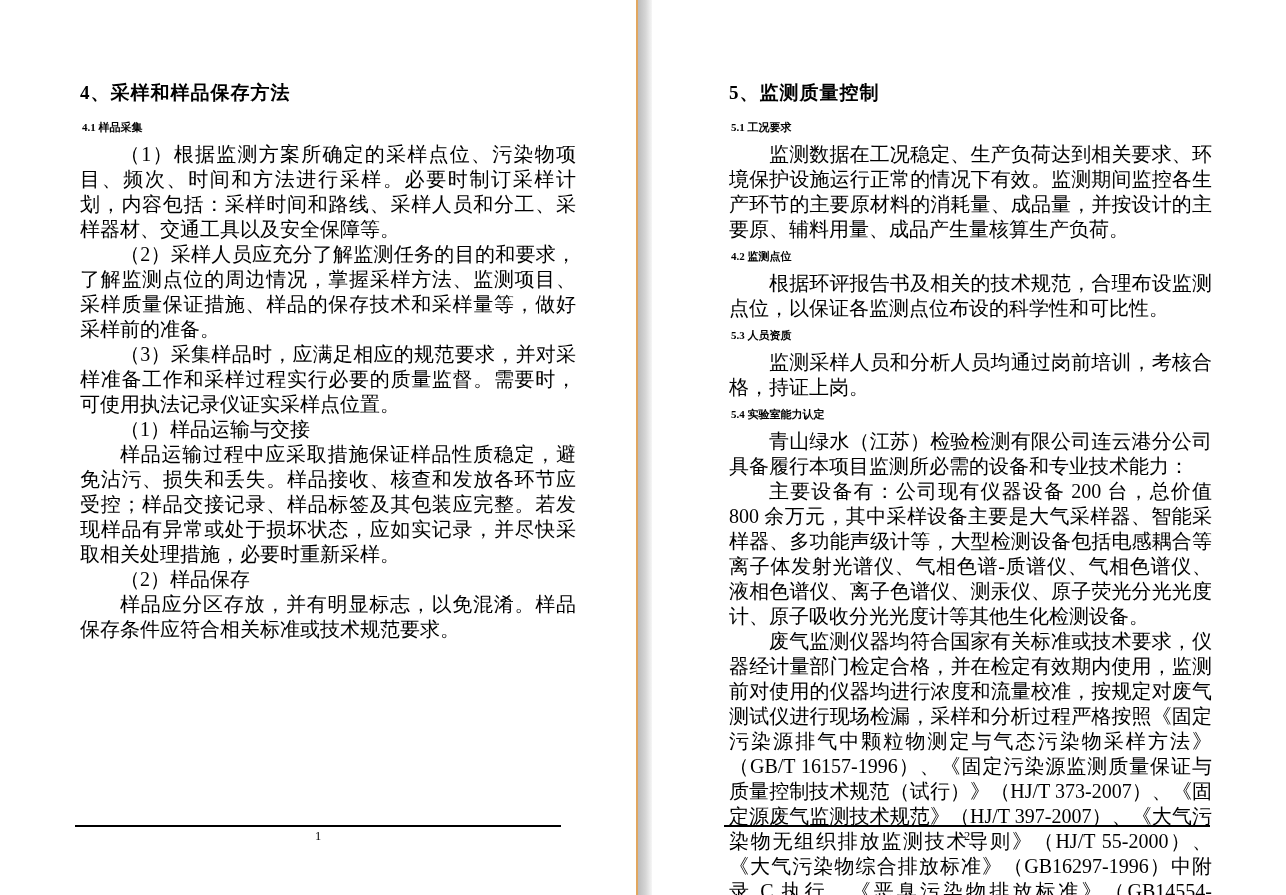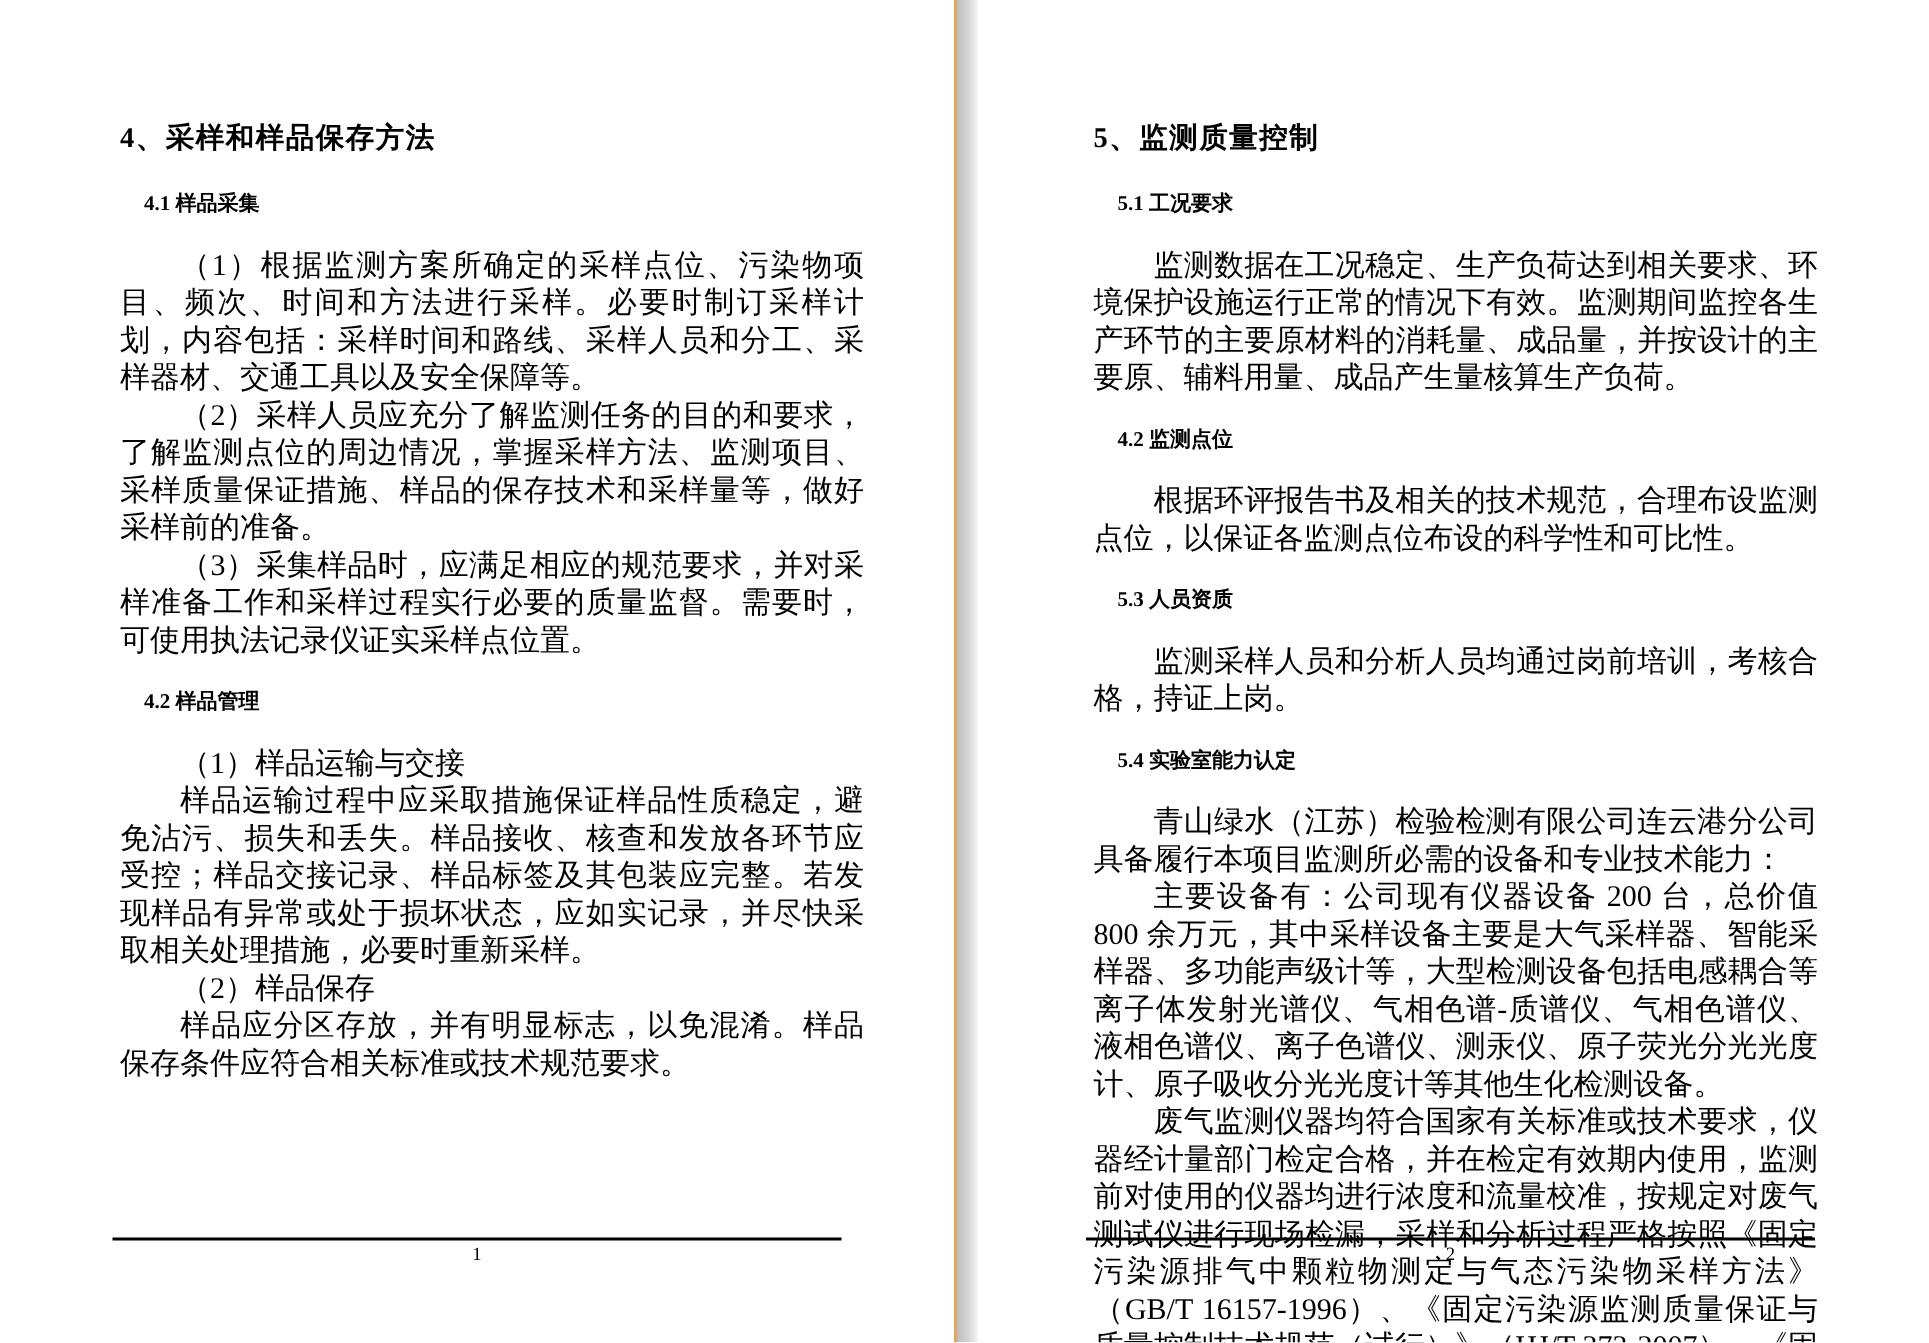--- a/index.html
+++ b/index.html
@@ -45,24 +45,24 @@
   .content--right { padding: 78px 0 0 77px; width: 560px; }
 
   .doc-heading {
     font-size: 19px;
     line-height: 30px;
     font-weight: bold;
     margin: 0 0 7px 0;
     letter-spacing: 1px;
   }
   .sec-title {
-    font-size: 14px;
+    font-size: 11px;
     font-weight: bold;
     line-height: 25px;
-    margin: 16px;
+    margin: 2px;
   }
   .para {
     font-size: 20px;
     line-height: 25px;
     margin: 0;
     text-indent: 2em;
     text-align: justify;
     text-justify: inter-ideograph;
   }
 
@@ -90,21 +90,20 @@
 
 <div class="viewer">
 
   <div class="page page--left">
     <div class="content content--left">
       <h1 class="doc-heading">4、采样和样品保存方法</h1>
       <h2 class="sec-title">4.1 样品采集</h2>
       <p class="para">（1）根据监测方案所确定的采样点位、污染物项目、频次、时间和方法进行采样。必要时制订采样计划，内容包括：采样时间和路线、采样人员和分工、采样器材、交通工具以及安全保障等。</p>
       <p class="para">（2）采样人员应充分了解监测任务的目的和要求，了解监测点位的周边情况，掌握采样方法、监测项目、采样质量保证措施、样品的保存技术和采样量等，做好采样前的准备。</p>
       <p class="para">（3）采集样品时，应满足相应的规范要求，并对采样准备工作和采样过程实行必要的质量监督。需要时，可使用执法记录仪证实采样点位置。</p>
-      <h2 class="sec-title">4.2 样品管理</h2>
       <p class="para">（1）样品运输与交接</p>
       <p class="para">样品运输过程中应采取措施保证样品性质稳定，避免沾污、损失和丢失。样品接收、核查和发放各环节应受控；样品交接记录、样品标签及其包装应完整。若发现样品有异常或处于损坏状态，应如实记录，并尽快采取相关处理措施，必要时重新采样。</p>
       <p class="para">（2）样品保存</p>
       <p class="para">样品应分区存放，并有明显标志，以免混淆。样品保存条件应符合相关标准或技术规范要求。</p>
     </div>
     <div class="footer-rule"></div>
     <div class="page-num">1</div>
   </div>
 
   <div class="divider-accent"></div>

